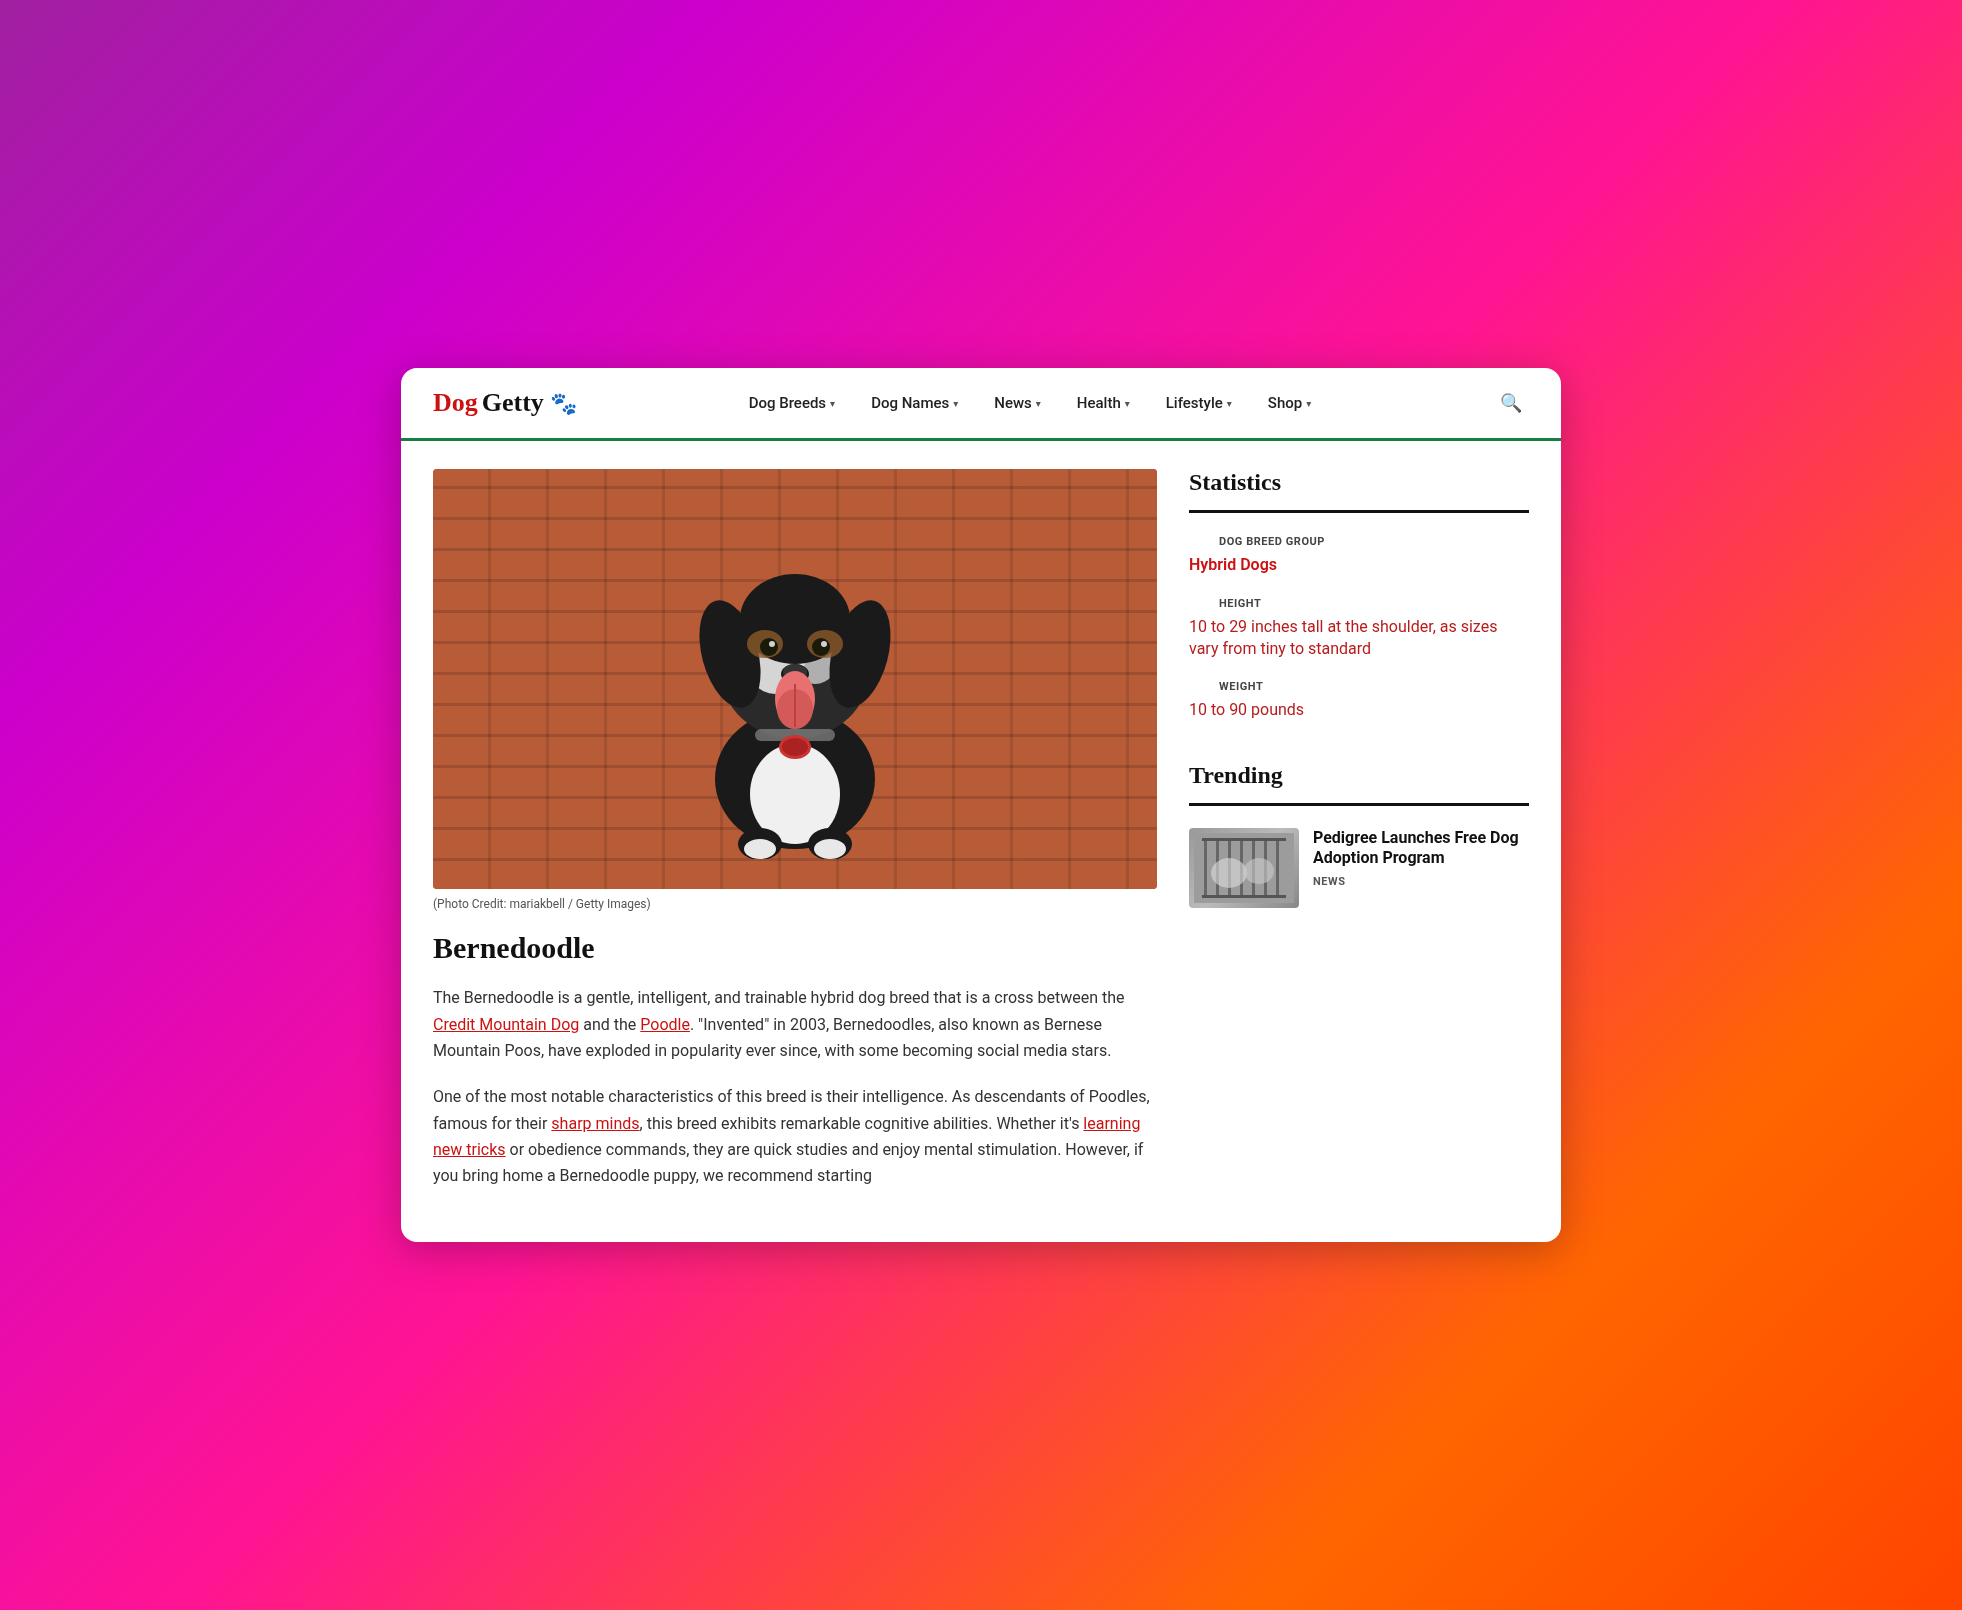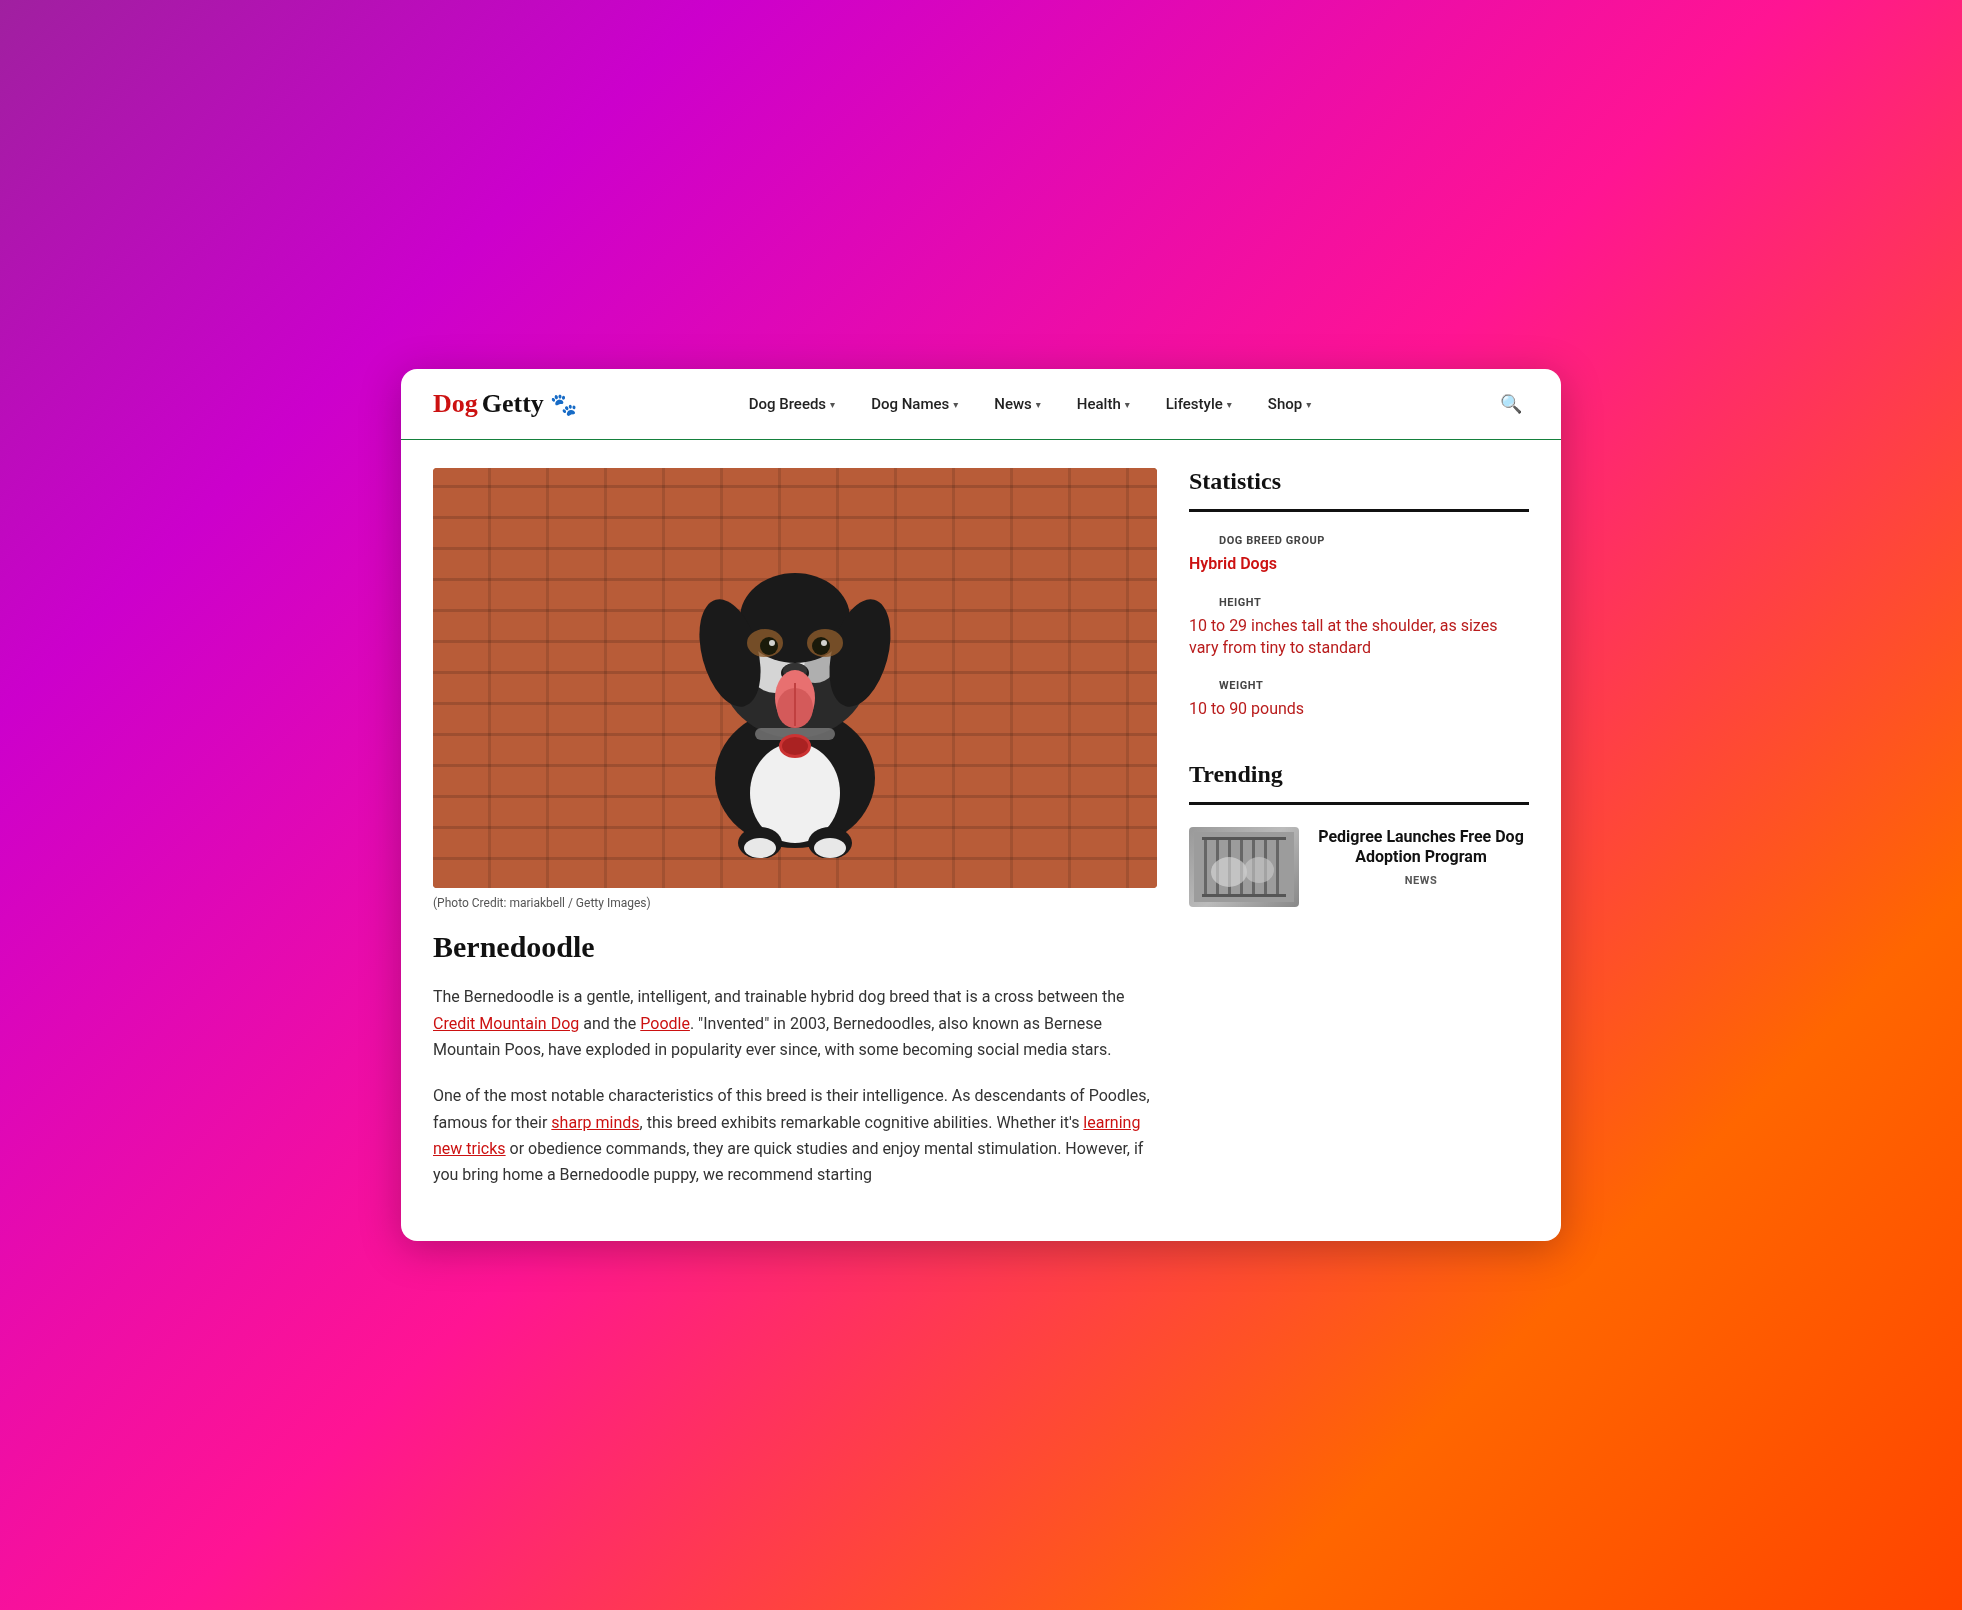--- a/index.html
+++ b/index.html
@@ -21,21 +21,21 @@
       width: 100%;
       overflow: hidden;
       box-shadow: 0 8px 40px rgba(0,0,0,0.25);
     }
 
     
     .header {
       display: flex;
       align-items: center;
       padding: 18px 32px;
-      border-bottom: 1px solid #15803d;
+      border-bottom: 3px solid #15803d;
       gap: 40px;
     }
 
     .logo {
       display: flex;
       align-items: center;
       gap: 4px;
       text-decoration: none;
       flex-shrink: 0;
     }
@@ -233,21 +233,20 @@
     
     .trending-section {
       margin-top: 16px;
     }
 
     .trending-card {
       display: flex;
       gap: 14px;
       align-items: flex-start;
       margin-top: 16px;
-      text-align: center;
     }
 
     .trending-thumb {
       width: 110px;
       height: 80px;
       border-radius: 4px;
       flex-shrink: 0;
       background: linear-gradient(135deg, #888 0%, #aaa 100%);
       overflow: hidden;
       display: flex;

